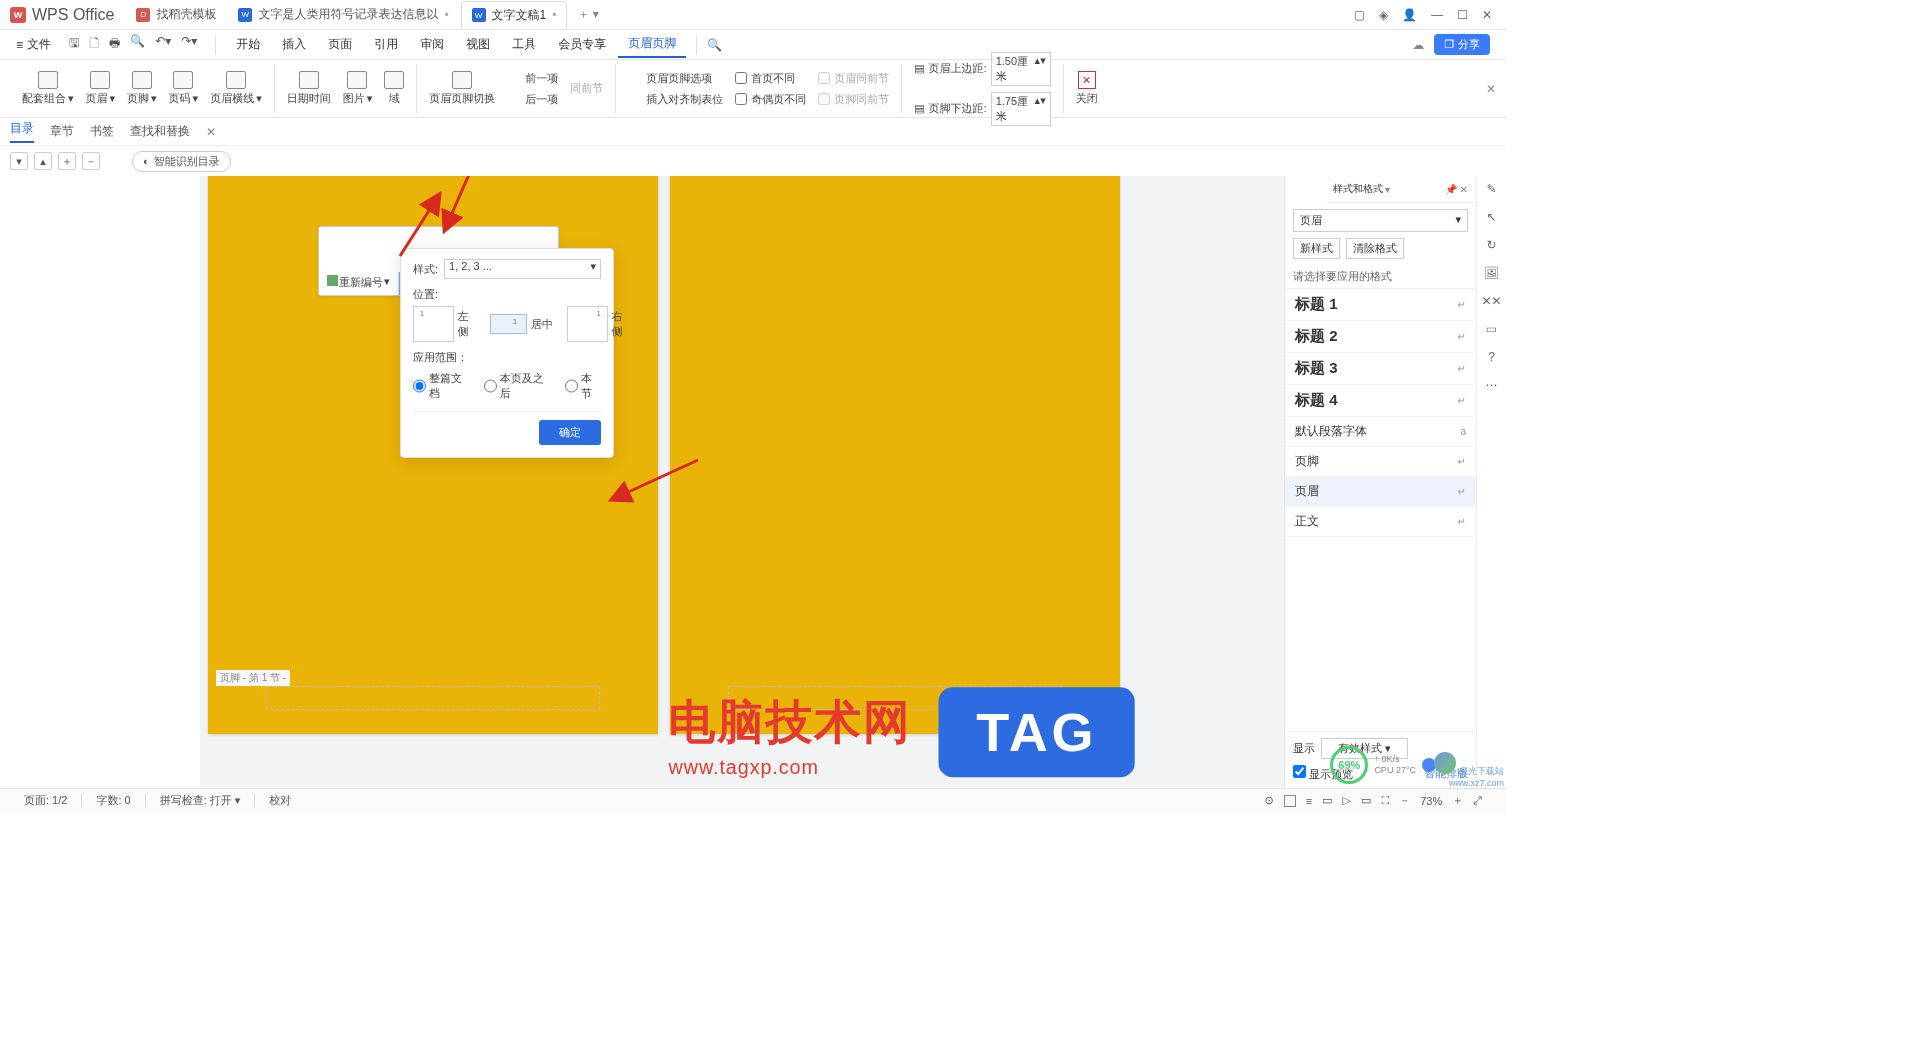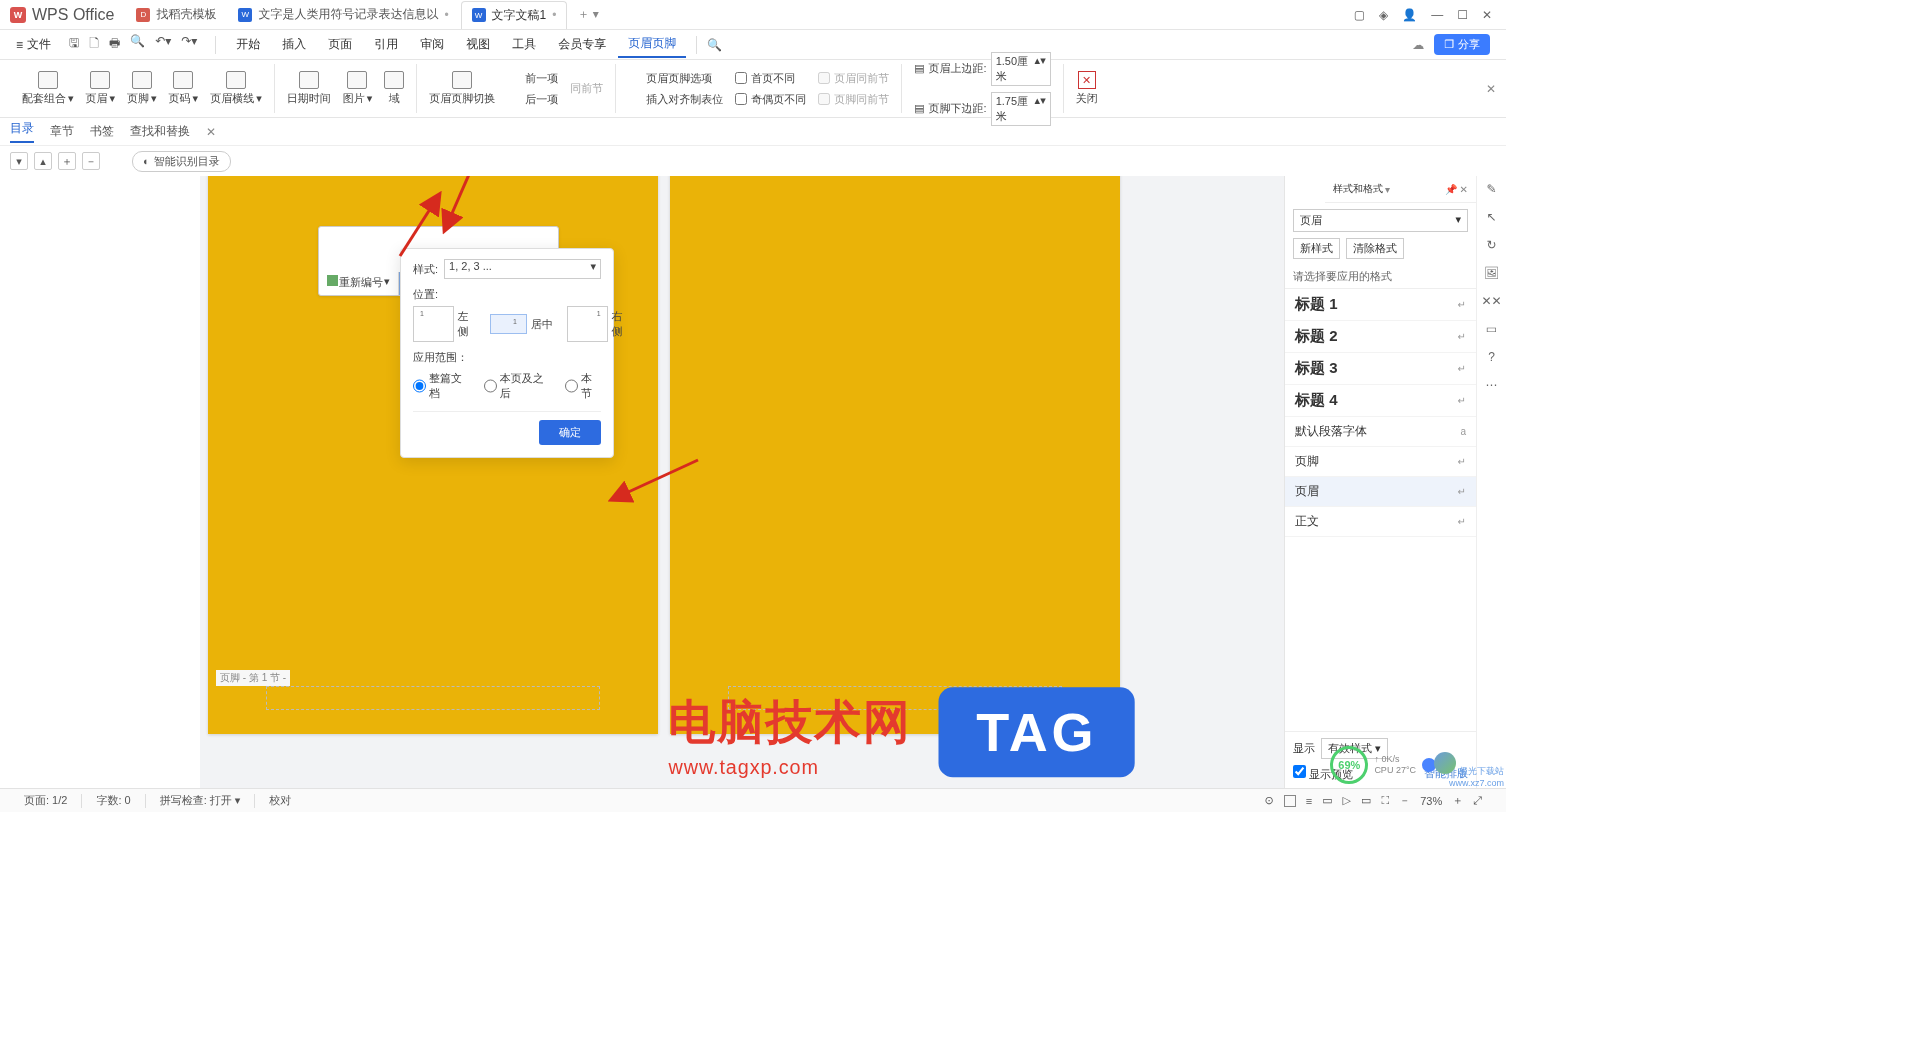--- a/index.html
+++ b/index.html
@@ -104,21 +104,21 @@
 .rp-dd { margin: 6px 8px; border: 1px solid #ccc; padding: 3px 6px; display: flex; justify-content: space-between; font-size: 11px; }
 .rp-btns { display: flex; gap: 6px; padding: 0 8px 6px; }
 .rp-btns .b { border: 1px solid #ccc; padding: 2px 6px; font-size: 11px; cursor: pointer; }
 .rp-hint { padding: 4px 8px; font-size: 11px; color: #666; }
 .style-list { flex: 1; overflow: auto; border-top: 1px solid #eee; }
 .style-item { display: flex; align-items: center; justify-content: space-between; padding: 6px 10px; border-bottom: 1px solid #f3f3f3; cursor: pointer; }
 .style-item.sel { background: #eef3fb; }
 .style-item .nm { font-weight: bold; }
 .style-item .ar { color: #999; font-size: 10px; }
 .rp-footer { border-top: 1px solid #eee; padding: 6px 8px; font-size: 11px; }
-.rp-footer .dd2 { border: 1px solid #ccc; padding: 2px 6px; margin-left: 6px; }
+.rp-footer .dd2 { border: 1px solid #ccc; padding: 2px 16px; margin-left: 6px; }
 
 
 .btmbar { position: absolute; bottom: 0; left: 0; right: 0; height: 24px; background: #fafafa; border-top: 1px solid #e2e2e2; display: flex; align-items: center; padding: 0 24px; font-size: 11px; color: #555; gap: 14px; }
 .btmbar .bsep { width: 1px; height: 14px; background: #ddd; }
 .btmbar .right { margin-left: auto; display: flex; gap: 10px; align-items: center; }
 .btmbar .zic { width: 12px; height: 12px; border: 1px solid #888; }
 
 
 .perf { position: absolute; right: 70px; bottom: 28px; display: flex; align-items: center; gap: 6px; }
 .perf .ring { width: 38px; height: 38px; border: 3px solid #4dd06e; border-radius: 50%; display: flex; align-items: center; justify-content: center; font-size: 11px; color: #4dd06e; font-weight: bold; }

